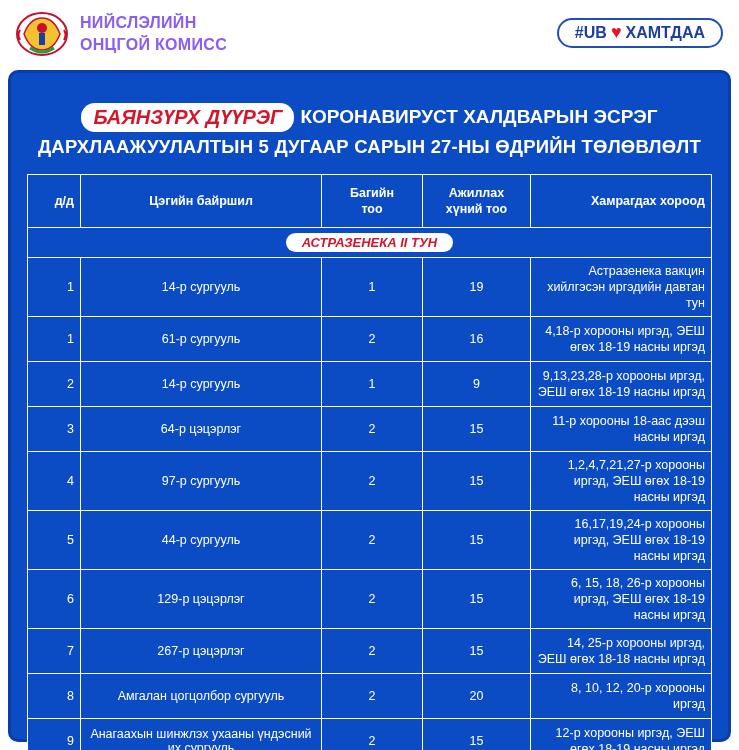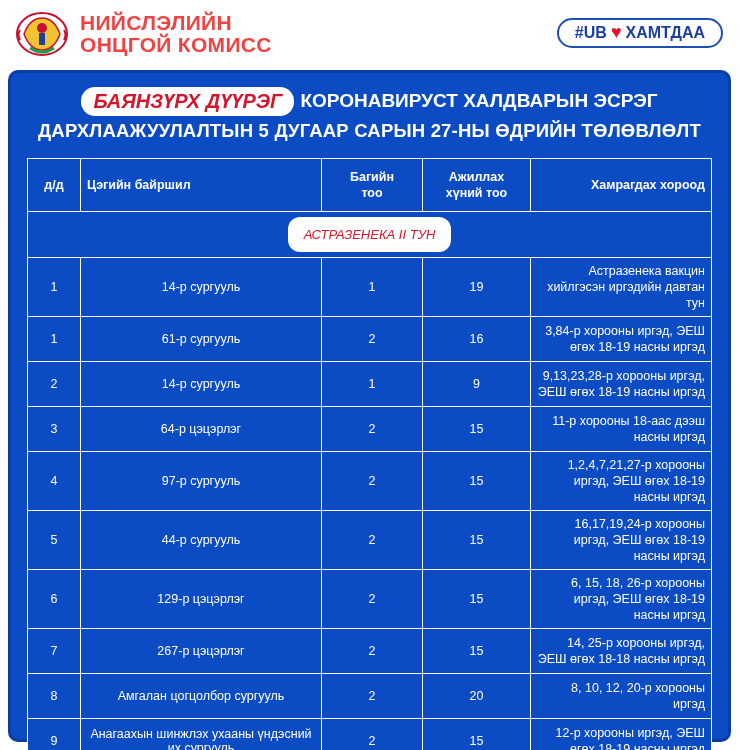--- a/index.html
+++ b/index.html
@@ -33,23 +33,23 @@
   .emblem {
     width: 56px;
     height: 52px;
     margin-right: 10px;
     flex: none;
     position: relative;
   }
   .emblem svg { display: block; }
 
   .org-name {
-    color: #ef4444;
-    font-weight: bold;
-    font-size: 21px;
+    color: #8b5cf6;
+    font-weight: bold;
+    font-size: 16px;
     line-height: 22px;
     letter-spacing: .3px;
   }
   .org-name div { white-space: nowrap; }
 
   .hashtag-box {
     position: absolute;
     right: 16px;
     top: 18px;
     border: 2px solid #1f4fb5;
@@ -87,20 +87,21 @@
 
   .title-wrap {
     text-align: center;
     color: #ffffff;
     font-weight: bold;
   }
   .title-line1 {
     font-size: 19px;
     line-height: 26px;
     white-space: nowrap;
+    margin-top: 16px;
   }
   .redpill {
     display: inline-block;
     background: #ffffff;
     color: #d4162c;
     border-radius: 14px;
     padding: 1px 12px 2px 12px;
     font-size: 20px;
     font-style: italic;
     font-weight: bold;
@@ -128,42 +129,42 @@
     padding: 5px 6px;
     vertical-align: middle;
   }
   thead th {
     font-weight: bold;
     font-size: 13px;
     text-align: center;
     height: 42px;
     line-height: 16px;
   }
-  .c-idx   { width: 40px;  text-align: center; }
+  .c-idx   { width: 40px;  text-align: right; }
   .c-loc   { width: 228px; text-align: center; padding-left: 10px; }
   .c-teams { width: 88px;  text-align: center; }
   .c-ppl   { width: 95px;  text-align: center; }
   .c-khoroo{ text-align: right; padding-left: 10px; line-height: 16px; }
 
   tbody td { height: 34px; }
 
   .section-row td {
     text-align: center;
     padding: 4px 0 5px 0;
     height: auto;
   }
   .section-pill {
     display: inline-block;
     background: #ffffff;
     color: #d4162c;
-    font-weight: normal;
+    font-weight: bold;
     font-style: italic;
     font-size: 13px;
     border-radius: 12px;
-    padding: 10px 16px;
+    padding: 2px 16px;
   }
 </style>
 </head>
 <body>
 
 <div class="page">
 
   <div class="topbar">
     <div class="emblem">
       <svg width="56" height="52" viewBox="0 0 56 52">
@@ -194,21 +195,21 @@
       <div class="title-line1">
         <span class="redpill">БАЯНЗҮРХ ДҮҮРЭГ</span><span>КОРОНАВИРУСТ ХАЛДВАРЫН ЭСРЭГ</span>
       </div>
       <div class="title-line2">ДАРХЛААЖУУЛАЛТЫН 5 ДУГААР САРЫН 27-НЫ ӨДРИЙН ТӨЛӨВЛӨЛТ</div>
     </div>
 
     <table class="vax">
       <thead>
         <tr>
           <th class="c-idx">д/д</th>
-          <th class="c-loc" style="text-align:left">Цэгийн байршил</th>
+          <th class="c-loc" style="text-align:center">Цэгийн байршил</th>
           <th class="c-teams">
             <div>Багийн</div>
             <div>тоо</div>
           </th>
           <th class="c-ppl">
             <div>Ажиллах</div>
             <div>хүний тоо</div>
           </th>
           <th class="c-khoroo" style="text-align:right">Хамрагдах хороод</th>
         </tr>
@@ -228,21 +229,21 @@
           <td class="c-ppl">19</td>
           <td class="c-khoroo">Астразенека вакцин хийлгэсэн иргэдийн давтан тун</td>
         </tr>
 
 
         <tr>
           <td class="c-idx">1</td>
           <td class="c-loc">61-р сургууль</td>
           <td class="c-teams">2</td>
           <td class="c-ppl">16</td>
-          <td class="c-khoroo">3,84-р хорооны иргэд, ЭЕШ өгөх 18-19 насны иргэд</td>
+          <td class="c-khoroo">4,18-р хорооны иргэд, ЭЕШ өгөх 18-19 насны иргэд</td>
         </tr>
         <tr>
           <td class="c-idx">2</td>
           <td class="c-loc">14-р сургууль</td>
           <td class="c-teams">1</td>
           <td class="c-ppl">9</td>
           <td class="c-khoroo">9,13,23,28-р хорооны иргэд, ЭЕШ өгөх 18-19 насны иргэд</td>
         </tr>
         <tr>
           <td class="c-idx">3</td>

